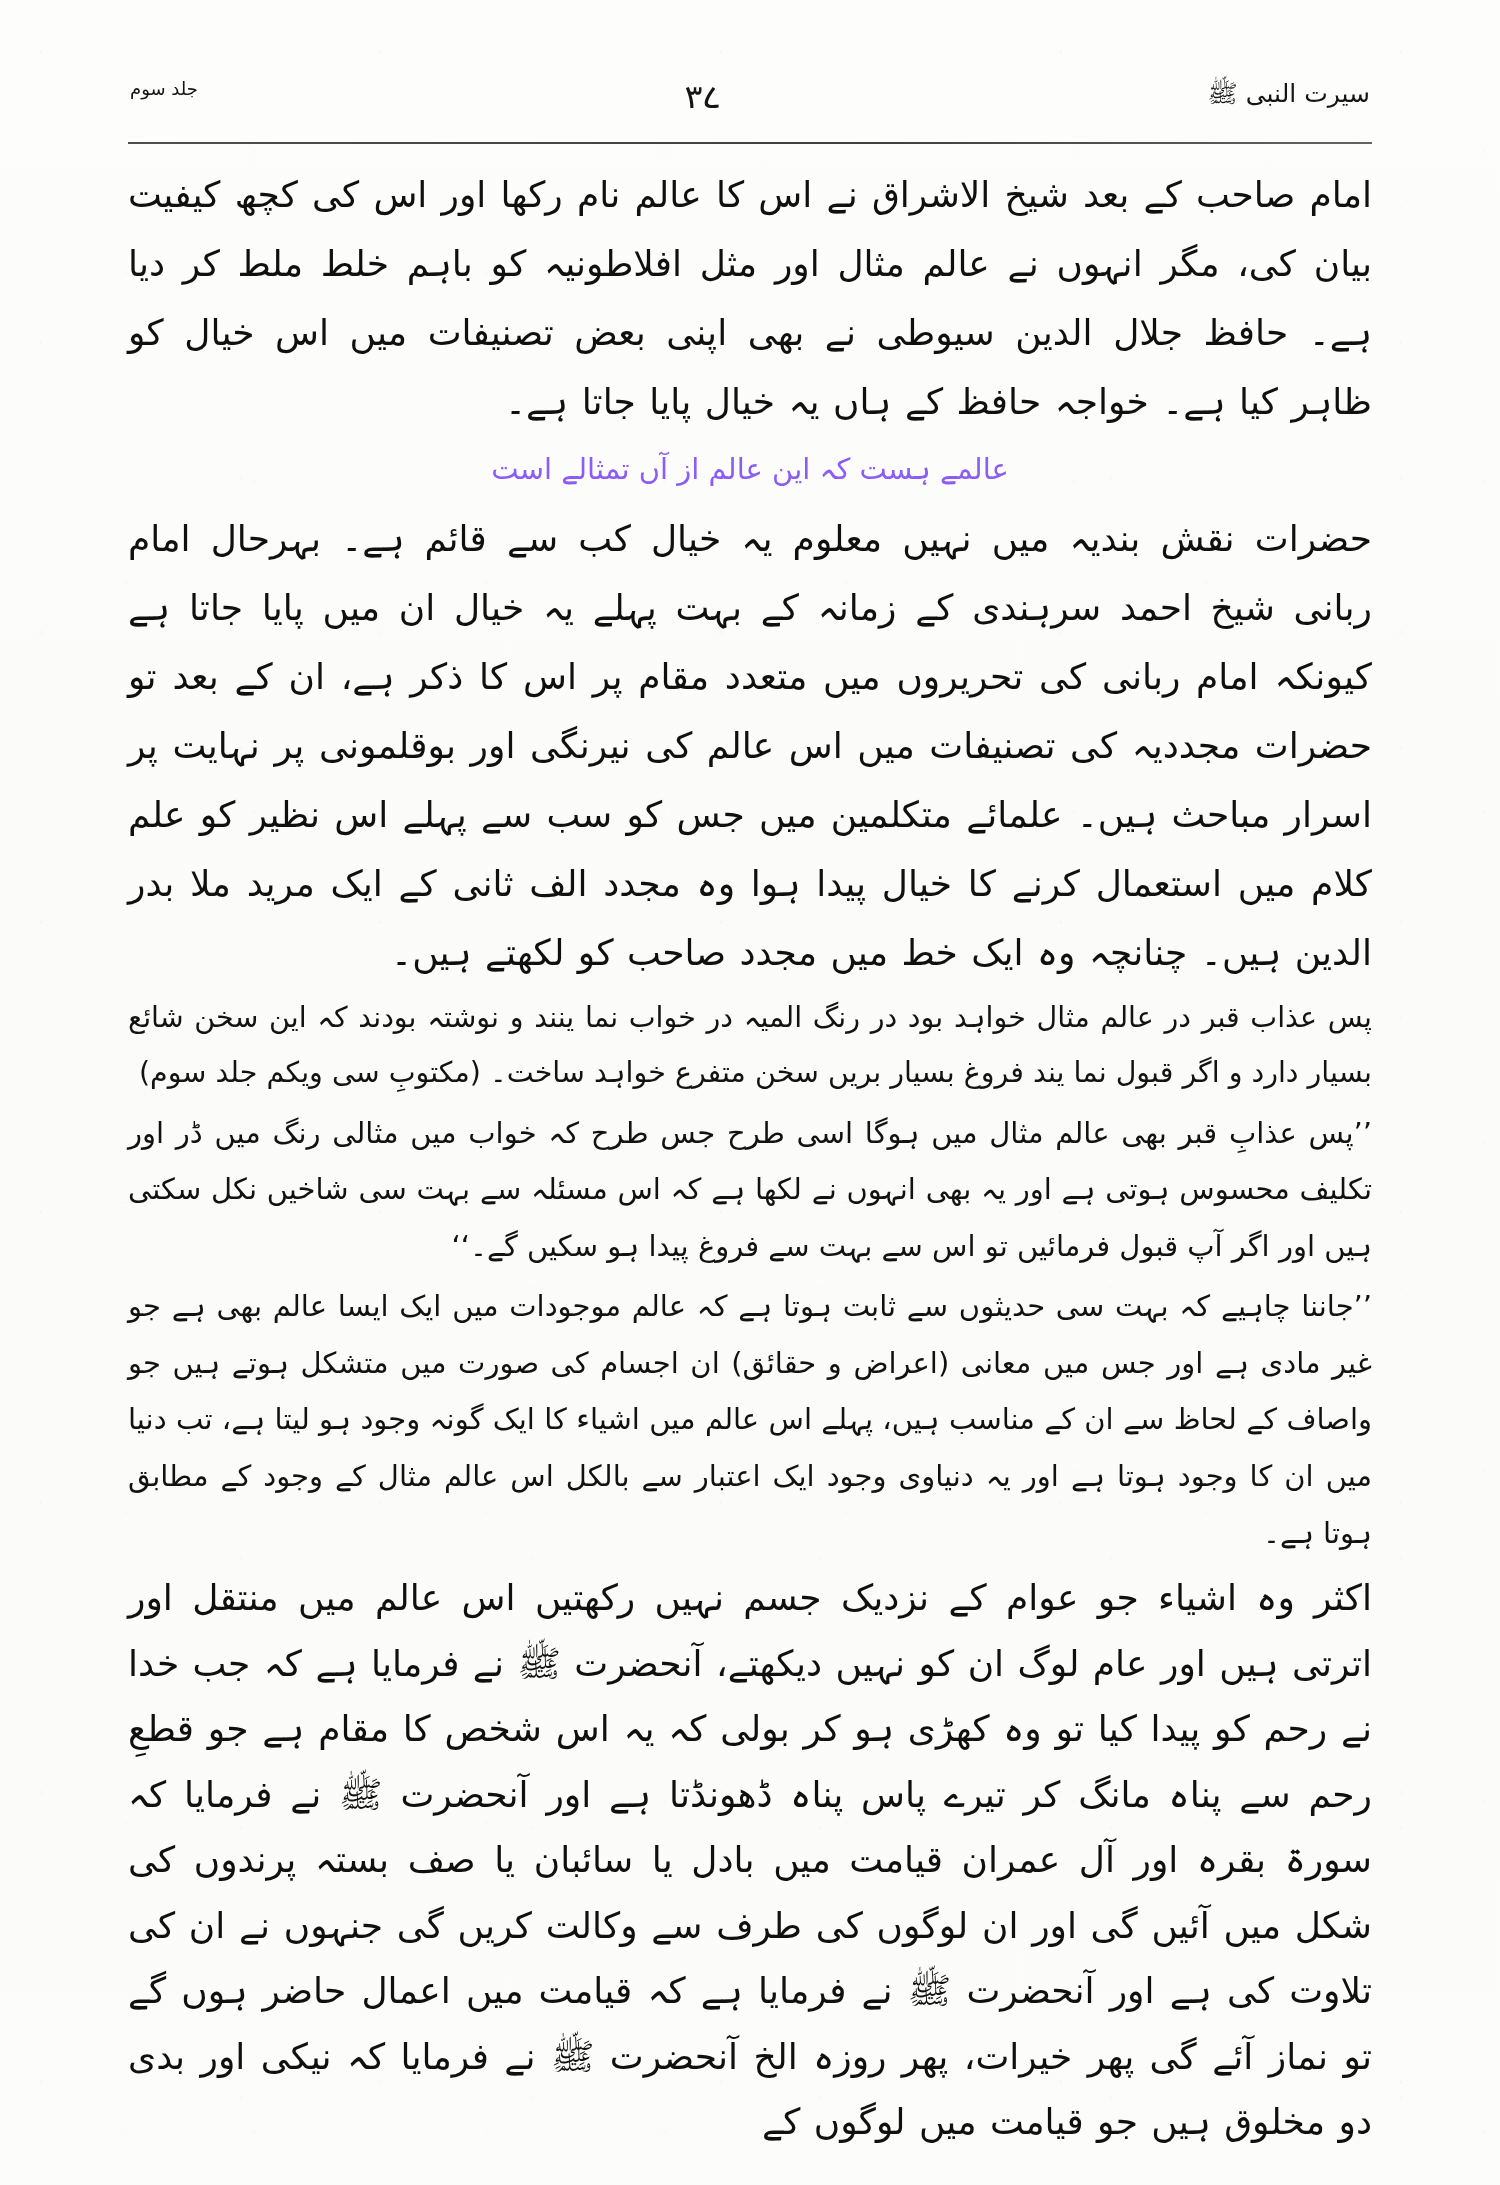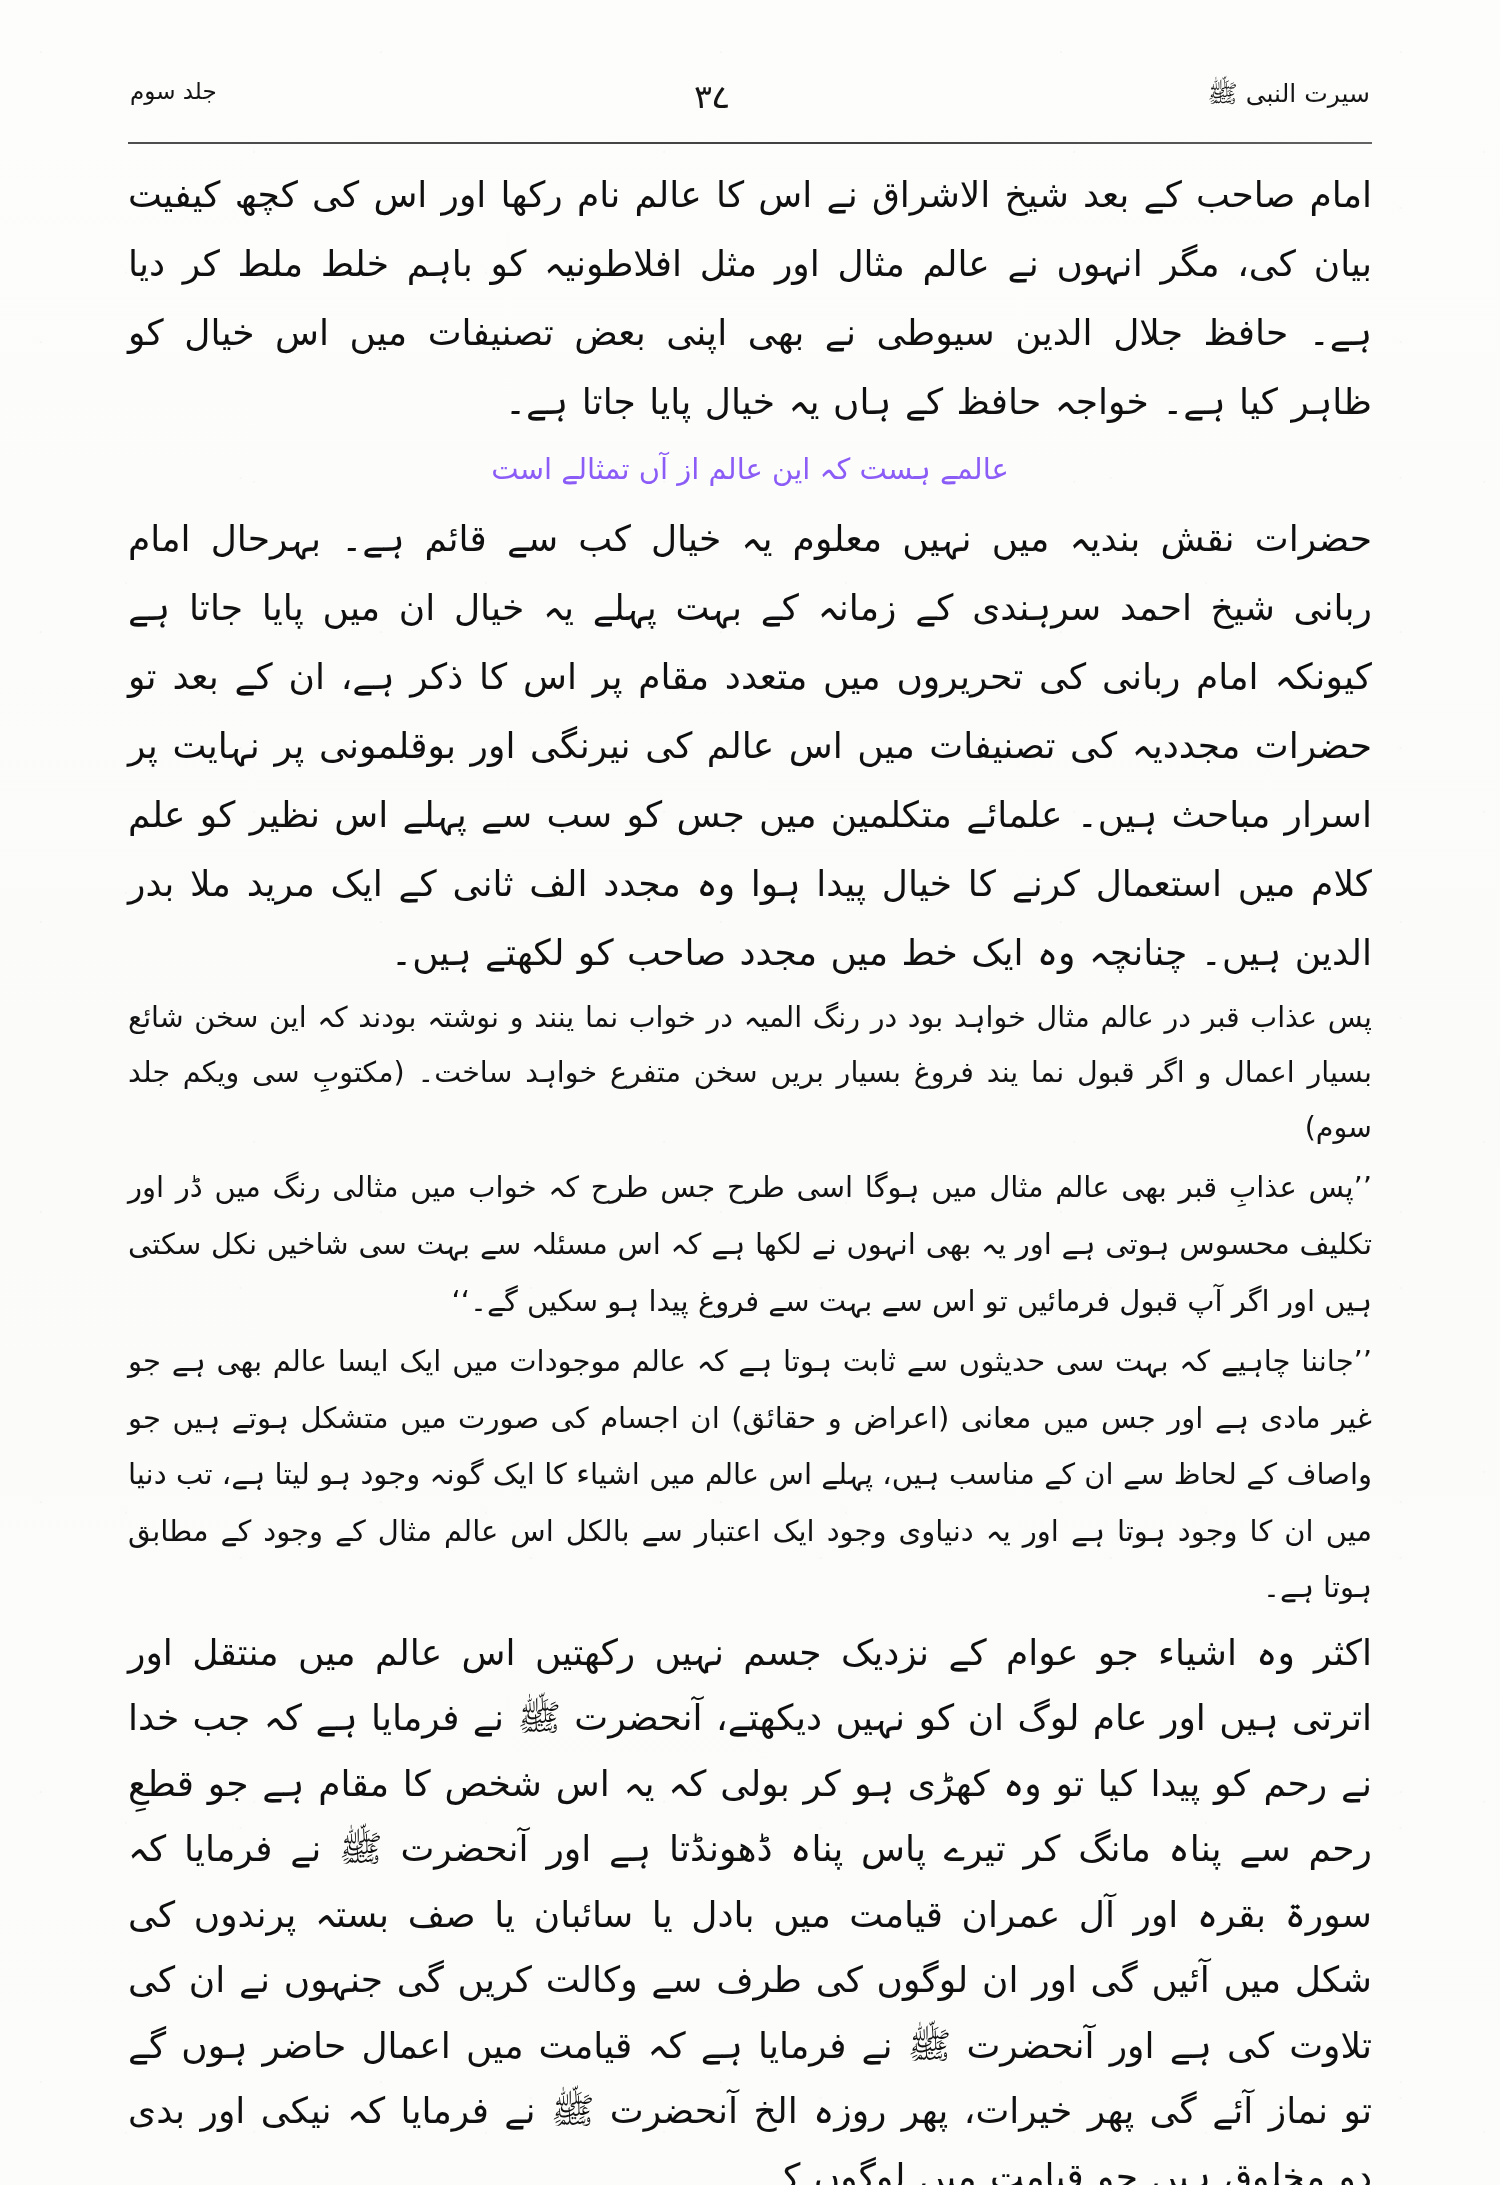--- a/index.html
+++ b/index.html
@@ -52,21 +52,21 @@
   }
   .header-right,
   .header-left,
   .header-center {
     font-family: "DejaVu Sans", sans-serif;
     color: #151515;
     white-space: nowrap;
   }
   .header-right { font-size: 25px; letter-spacing: 0; text-align: right; }
   .header-center { font-size: 30px; margin-top: 2px; font-family: Liberation Serif, serif; }
-  .header-left { font-size: 23px; }
+  .header-left { font-size: 18px; }
 
   .header-rule {
     position: absolute;
     top: 142px;
     left: 128px;
     right: 128px;
     height: 2px;
     background: linear-gradient(90deg, rgba(20,20,20,0.85), rgba(20,20,20,0.92) 60%, rgba(20,20,20,0.75));
     opacity: 0.88;
   }
@@ -134,19 +134,19 @@
     <div class="header-center">۳۷</div>
     <div class="header-left">جلد سوم</div>
   </div>
 
   <div class="header-rule"></div>
 
   <div class="body">
     <p class="para">امام صاحب کے بعد شیخ الاشراق نے اس کا عالم نام رکھا اور اس کی کچھ کیفیت بیان کی، مگر انہوں نے عالم مثال اور مثل افلاطونیہ کو باہم خلط ملط کر دیا ہے۔ حافظ جلال الدین سیوطی نے بھی اپنی بعض تصنیفات میں اس خیال کو ظاہر کیا ہے۔ خواجہ حافظ کے ہاں یہ خیال پایا جاتا ہے۔</p>
     <p class="center-line">عالمے ہست کہ این عالم از آں تمثالے است</p>
     <p class="para">حضرات نقش بندیہ میں نہیں معلوم یہ خیال کب سے قائم ہے۔ بہرحال امام ربانی شیخ احمد سرہندی کے زمانہ کے بہت پہلے یہ خیال ان میں پایا جاتا ہے کیونکہ امام ربانی کی تحریروں میں متعدد مقام پر اس کا ذکر ہے، ان کے بعد تو حضرات مجددیہ کی تصنیفات میں اس عالم کی نیرنگی اور بوقلمونی پر نہایت پر اسرار مباحث ہیں۔ علمائے متکلمین میں جس کو سب سے پہلے اس نظیر کو علم کلام میں استعمال کرنے کا خیال پیدا ہوا وہ مجدد الف ثانی کے ایک مرید ملا بدر الدین ہیں۔ چنانچہ وہ ایک خط میں مجدد صاحب کو لکھتے ہیں۔</p>
-    <p class="persian">پس عذاب قبر در عالم مثال خواہد بود در رنگ المیہ در خواب نما ینند و نوشتہ بودند کہ این سخن شائع بسیار اعمال و اگر قبول نما یند فروغ بسیار بریں سخن متفرع خواہد ساخت۔ (مکتوبِ سی ویکم جلد سوم)</p>
+    <p class="persian">پس عذاب قبر در عالم مثال خواہد بود در رنگ المیہ در خواب نما ینند و نوشتہ بودند کہ این سخن شائع بسیار دارد و اگر قبول نما یند فروغ بسیار بریں سخن متفرع خواہد ساخت۔ (مکتوبِ سی ویکم جلد سوم)</p>
     <p class="quote">’’پس عذابِ قبر بھی عالم مثال میں ہوگا اسی طرح جس طرح کہ خواب میں مثالی رنگ میں ڈر اور تکلیف محسوس ہوتی ہے اور یہ بھی انہوں نے لکھا ہے کہ اس مسئلہ سے بہت سی شاخیں نکل سکتی ہیں اور اگر آپ قبول فرمائیں تو اس سے بہت سے فروغ پیدا ہو سکیں گے۔‘‘</p>
     <p class="quote">’’جاننا چاہیے کہ بہت سی حدیثوں سے ثابت ہوتا ہے کہ عالم موجودات میں ایک ایسا عالم بھی ہے جو غیر مادی ہے اور جس میں معانی (اعراض و حقائق) ان اجسام کی صورت میں متشکل ہوتے ہیں جو واصاف کے لحاظ سے ان کے مناسب ہیں، پہلے اس عالم میں اشیاء کا ایک گونہ وجود ہو لیتا ہے، تب دنیا میں ان کا وجود ہوتا ہے اور یہ دنیاوی وجود ایک اعتبار سے بالکل اس عالم مثال کے وجود کے مطابق ہوتا ہے۔</p>
     <p class="para tight">اکثر وہ اشیاء جو عوام کے نزدیک جسم نہیں رکھتیں اس عالم میں منتقل اور اترتی ہیں اور عام لوگ ان کو نہیں دیکھتے، آنحضرت ﷺ نے فرمایا ہے کہ جب خدا نے رحم کو پیدا کیا تو وہ کھڑی ہو کر بولی کہ یہ اس شخص کا مقام ہے جو قطعِ رحم سے پناہ مانگ کر تیرے پاس پناہ ڈھونڈتا ہے اور آنحضرت ﷺ نے فرمایا کہ سورۃ بقرہ اور آل عمران قیامت میں بادل یا سائبان یا صف بستہ پرندوں کی شکل میں آئیں گی اور ان لوگوں کی طرف سے وکالت کریں گی جنہوں نے ان کی تلاوت کی ہے اور آنحضرت ﷺ نے فرمایا ہے کہ قیامت میں اعمال حاضر ہوں گے تو نماز آئے گی پھر خیرات، پھر روزہ الخ آنحضرت ﷺ نے فرمایا کہ نیکی اور بدی دو مخلوق ہیں جو قیامت میں لوگوں کے</p>
   </div>
 
 </div>
 
 </body></html>

